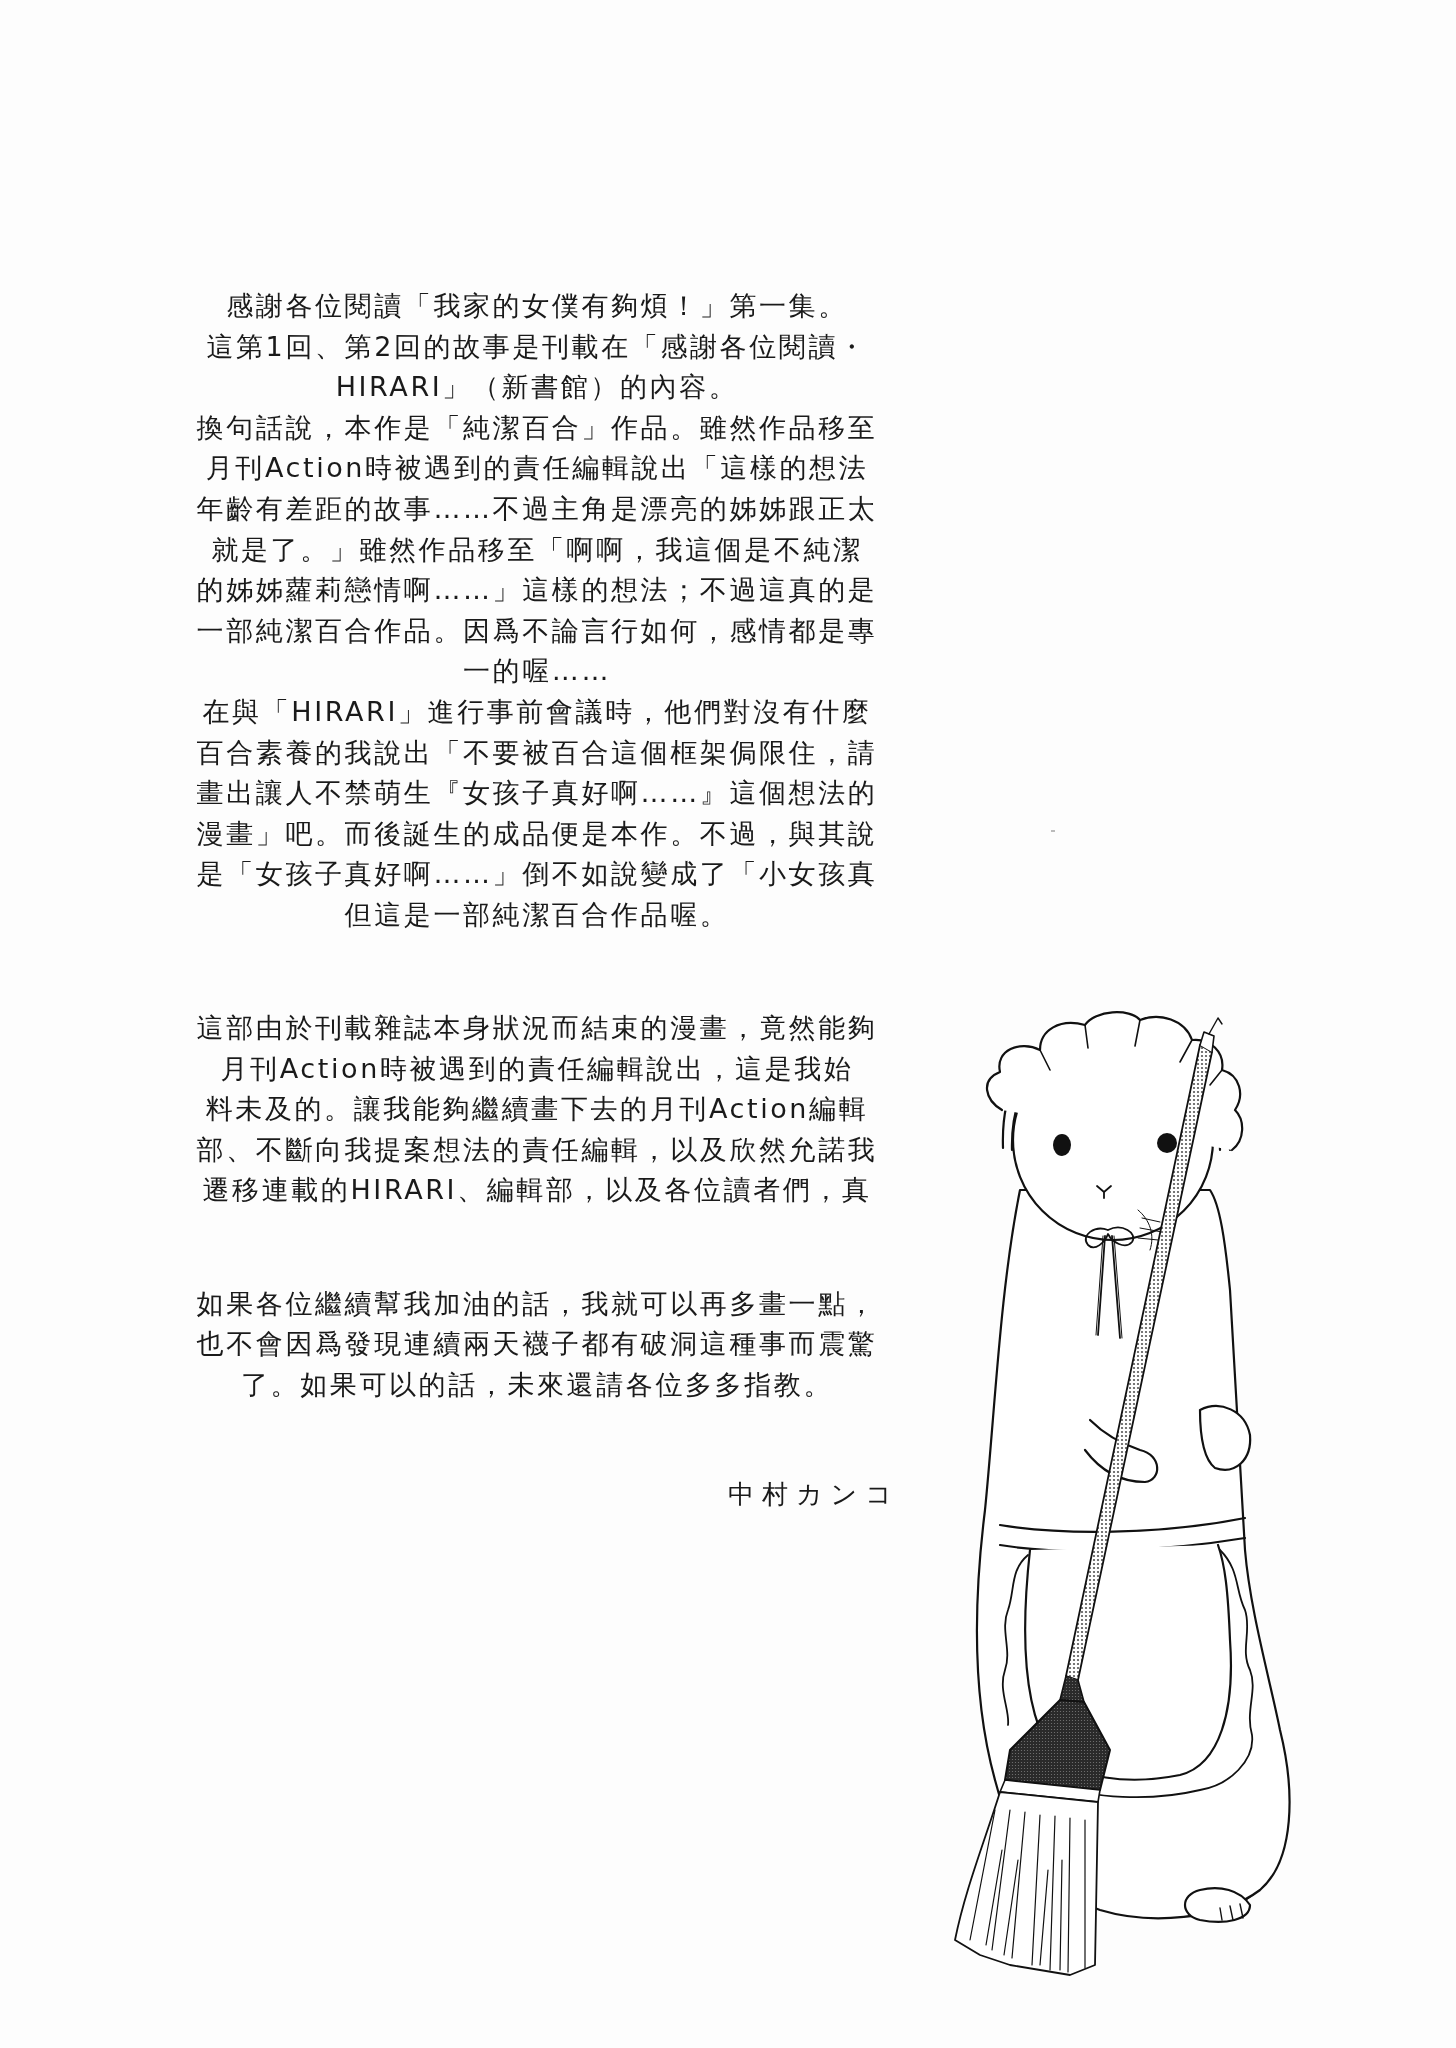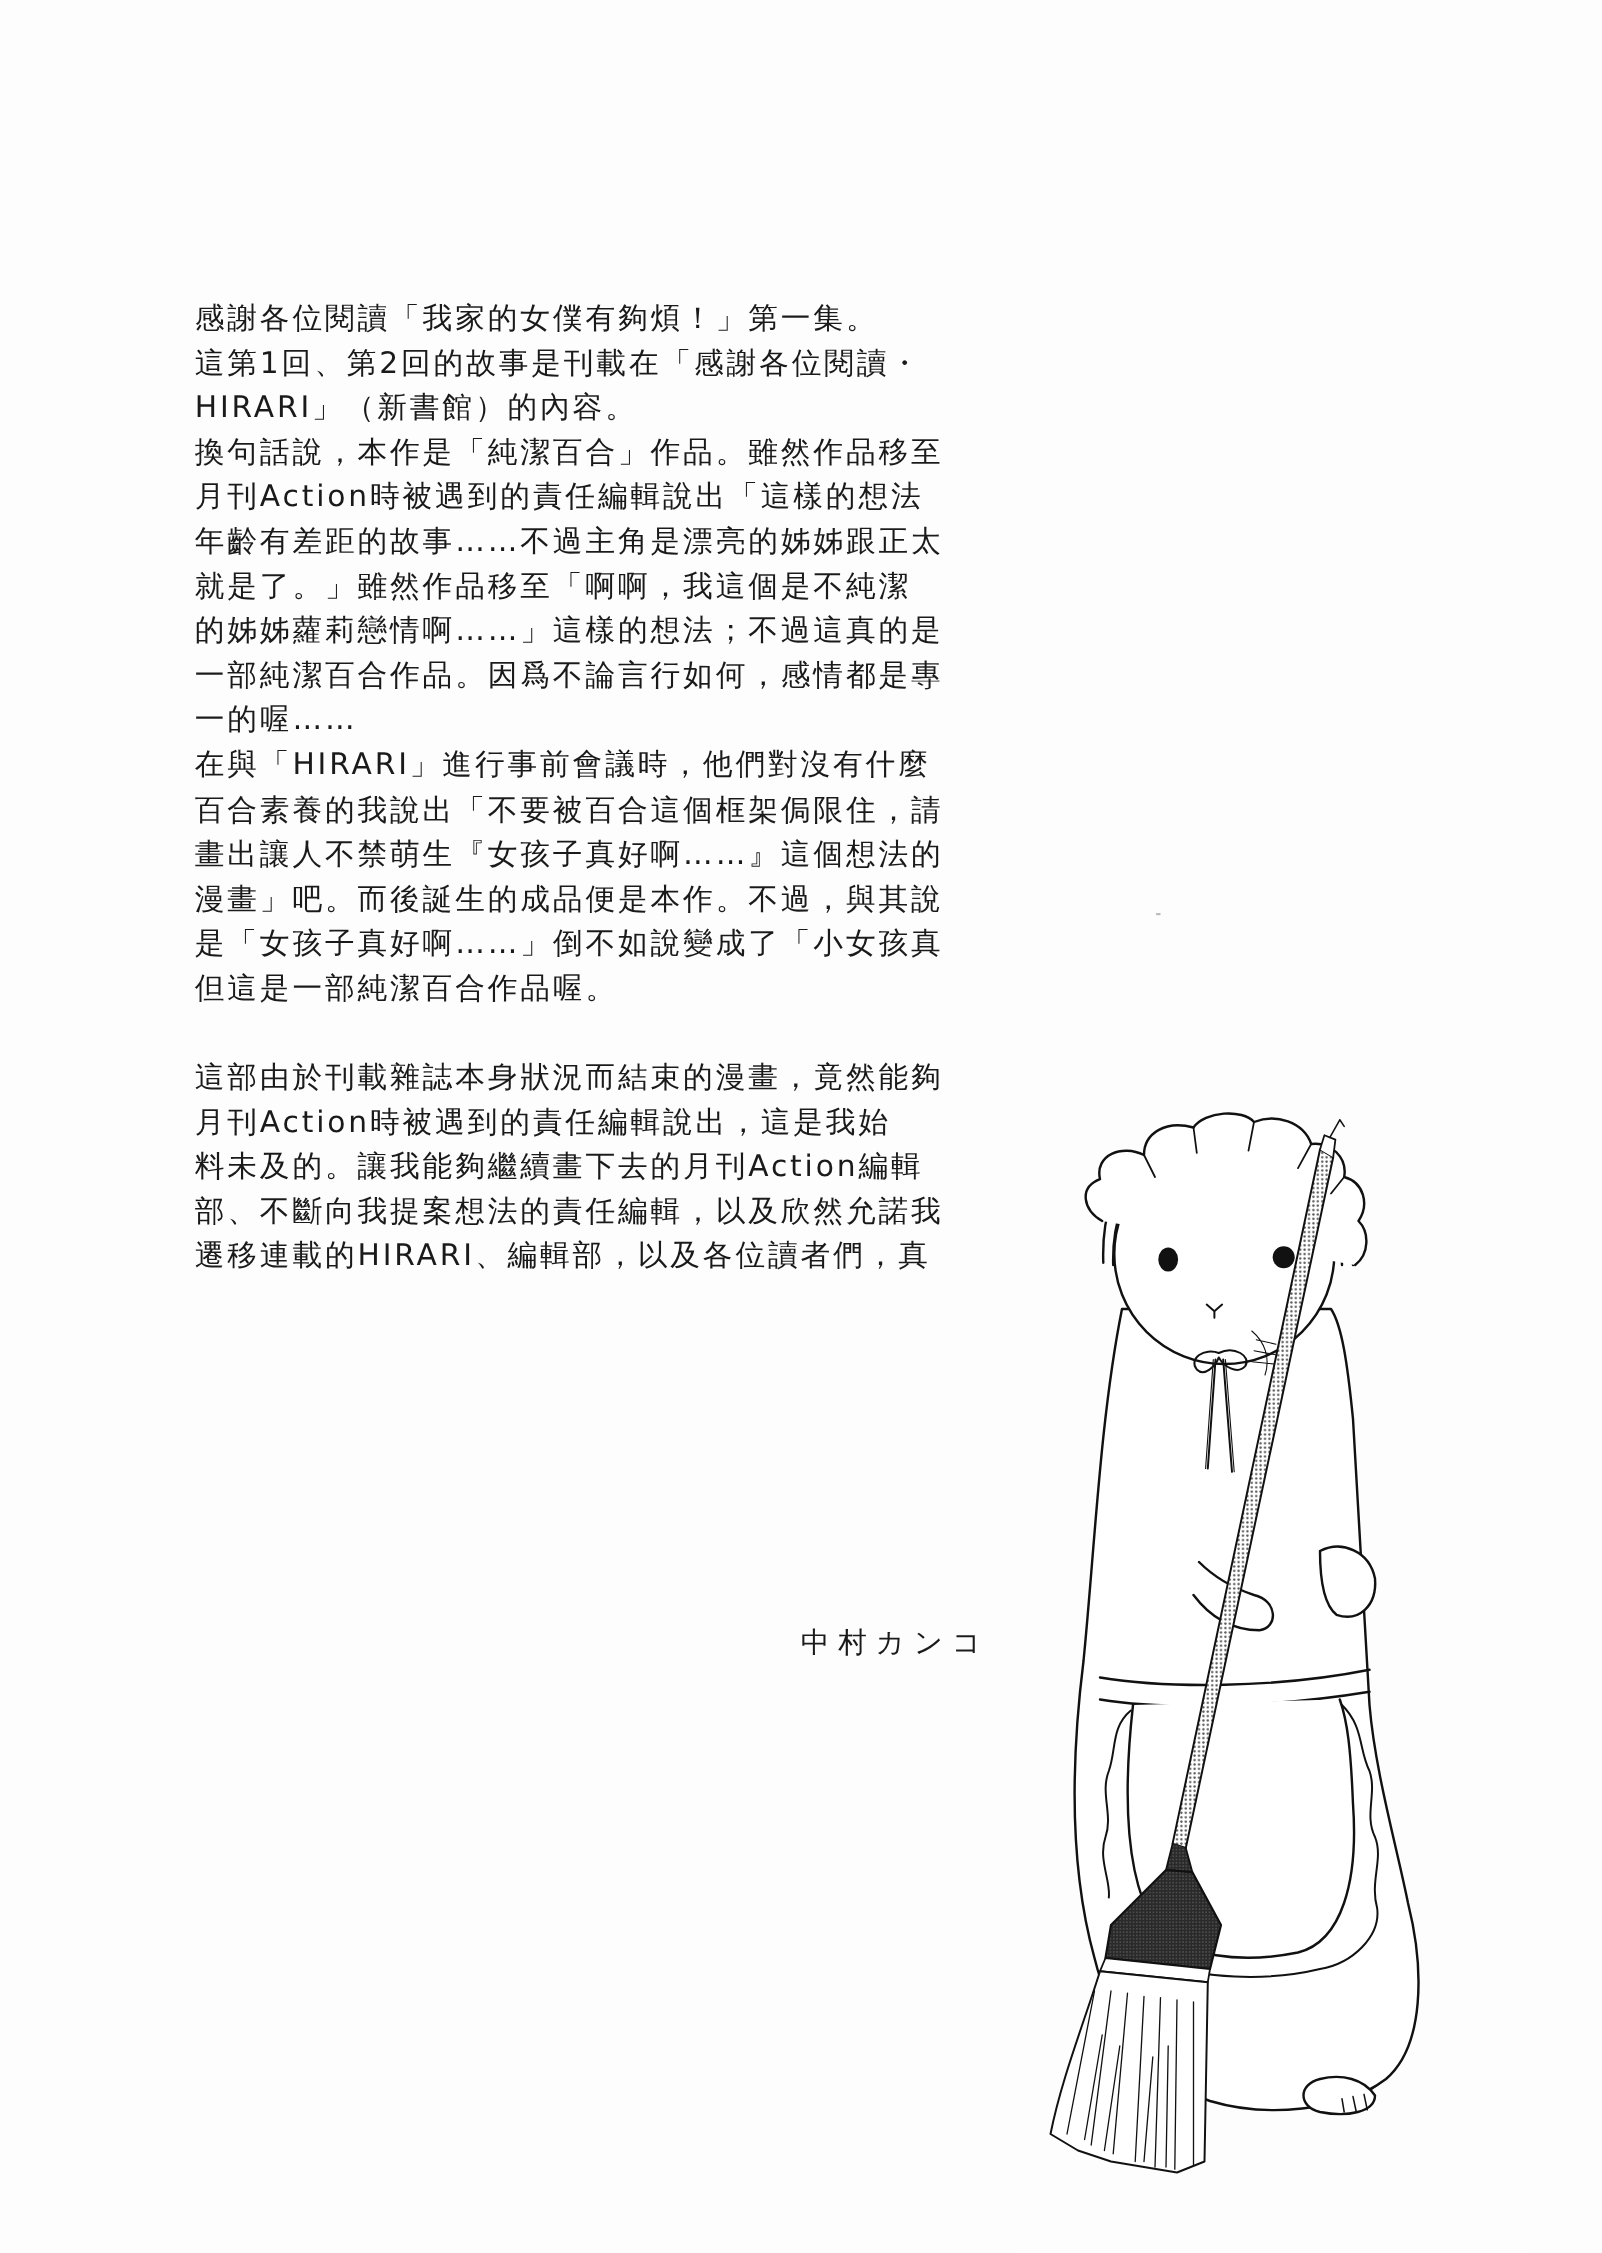--- a/index.html
+++ b/index.html
@@ -22,21 +22,22 @@
     height: 2048px;
     background: #fdfdfd;
   }
   .afterword {
     position: absolute;
     left: 177px;
     top: 270px;
     width: 720px;
   }
   .paragraph {
-    margin: 0;
+    margin: 16px;
+    text-align: center;
   }
   .line {
     display: block;
     height: 40.6px;
     line-height: 40.6px;
     font-size: 27px;
     letter-spacing: 2.6px;
     white-space: nowrap;
     font-weight: 500;
   }
@@ -95,20 +96,25 @@
     </div>
     <span class="gap"></span>
     <div class="paragraph">
       <span class="line">這部由於刊載雜誌本身狀況而結束的漫畫，竟然能夠</span>
       <span class="line">月刊Action時被遇到的責任編輯說出，這是我始</span>
       <span class="line">料未及的。讓我能夠繼續畫下去的月刊Action編輯</span>
       <span class="line">部、不斷向我提案想法的責任編輯，以及欣然允諾我</span>
       <span class="line">遷移連載的HIRARI、編輯部，以及各位讀者們，真</span>
     </div>
     <span class="gap"></span>
+    <div class="paragraph">
+      <span class="line">如果各位繼續幫我加油的話，我就可以再多畫一點，</span>
+      <span class="line">也不會因爲發現連續兩天襪子都有破洞這種事而震驚</span>
+      <span class="line">了。如果可以的話，未來還請各位多多指教。</span>
+    </div>
   </div>
 
   <div class="signature">中村カンコ</div>
 
   <div class="stray-mark"></div>
 
   <svg class="illustration" viewBox="0 0 420 1000" xmlns="http://www.w3.org/2000/svg">
     <defs>
       <pattern id="tone" width="4" height="4" patternUnits="userSpaceOnUse">
         <rect width="4" height="4" fill="#ffffff"></rect>

